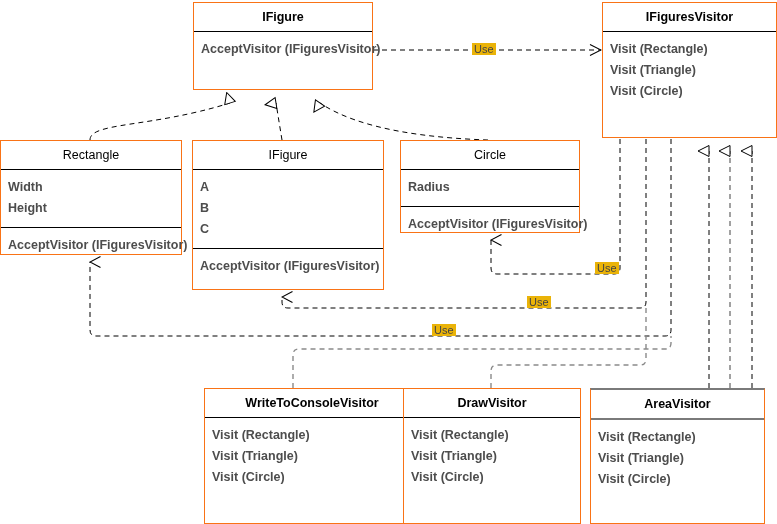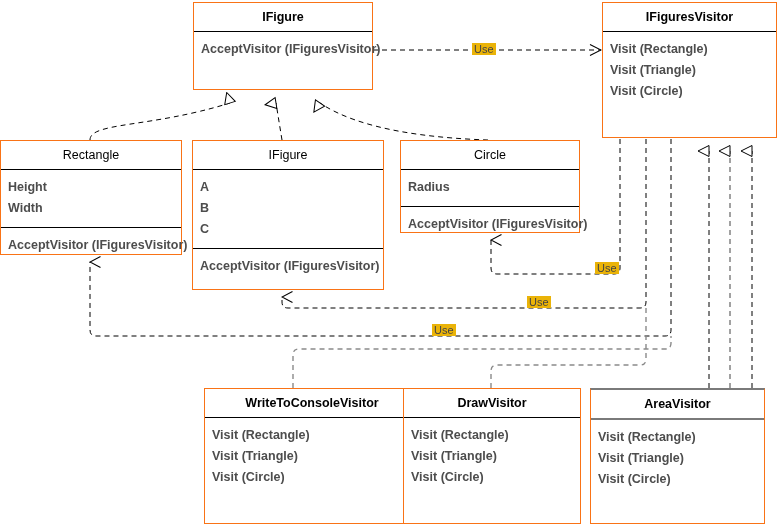--- a/index.html
+++ b/index.html
@@ -149,22 +149,22 @@
     <div class="uml-compartment last">
       <div class="uml-row">Visit (Rectangle)</div>
       <div class="uml-row">Visit (Triangle)</div>
       <div class="uml-row">Visit (Circle)</div>
     </div>
   </div>
 
   <div class="uml-box" style="left:0px; top:140px; width:182px; height:115px;">
     <div class="uml-title">Rectangle</div>
     <div class="uml-compartment">
+      <div class="uml-row">Width</div>
       <div class="uml-row">Height</div>
-      <div class="uml-row">Width</div>
     </div>
     <div class="uml-compartment last">
       <div class="uml-row">AcceptVisitor (IFiguresVisitor)</div>
     </div>
   </div>
 
   <div class="uml-box" style="left:192px; top:140px; width:192px; height:150px;">
     <div class="uml-title">IFigure</div>
     <div class="uml-compartment">
       <div class="uml-row">A</div>

